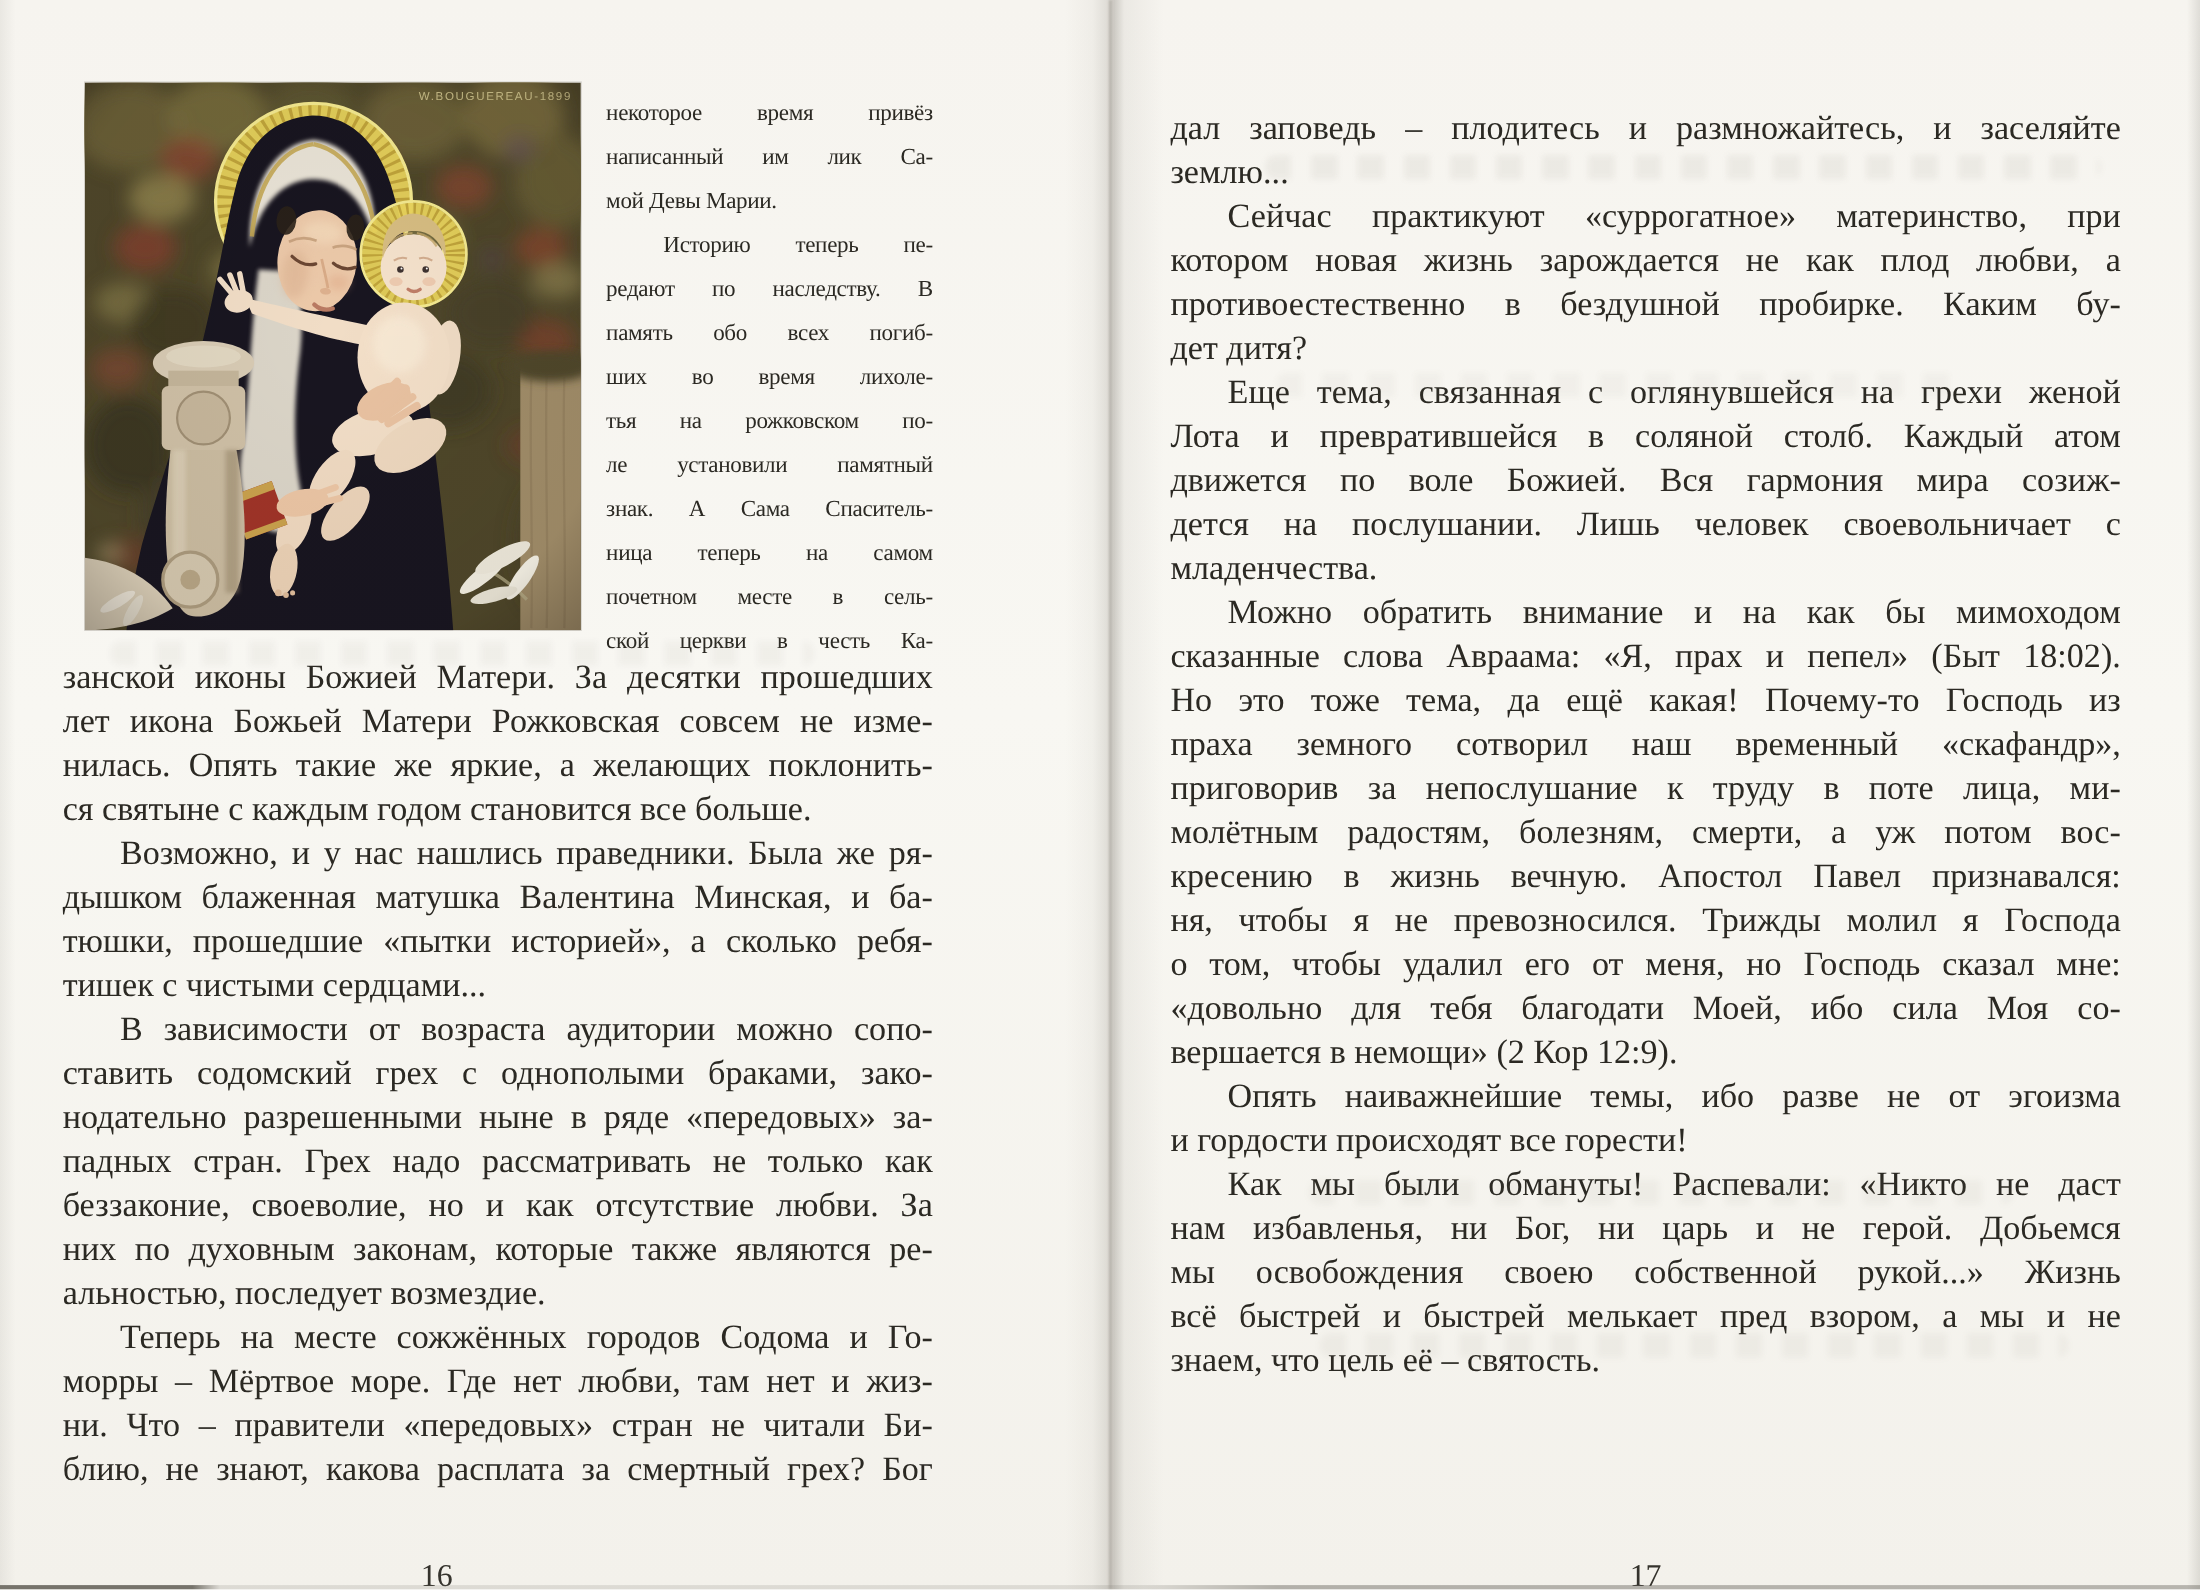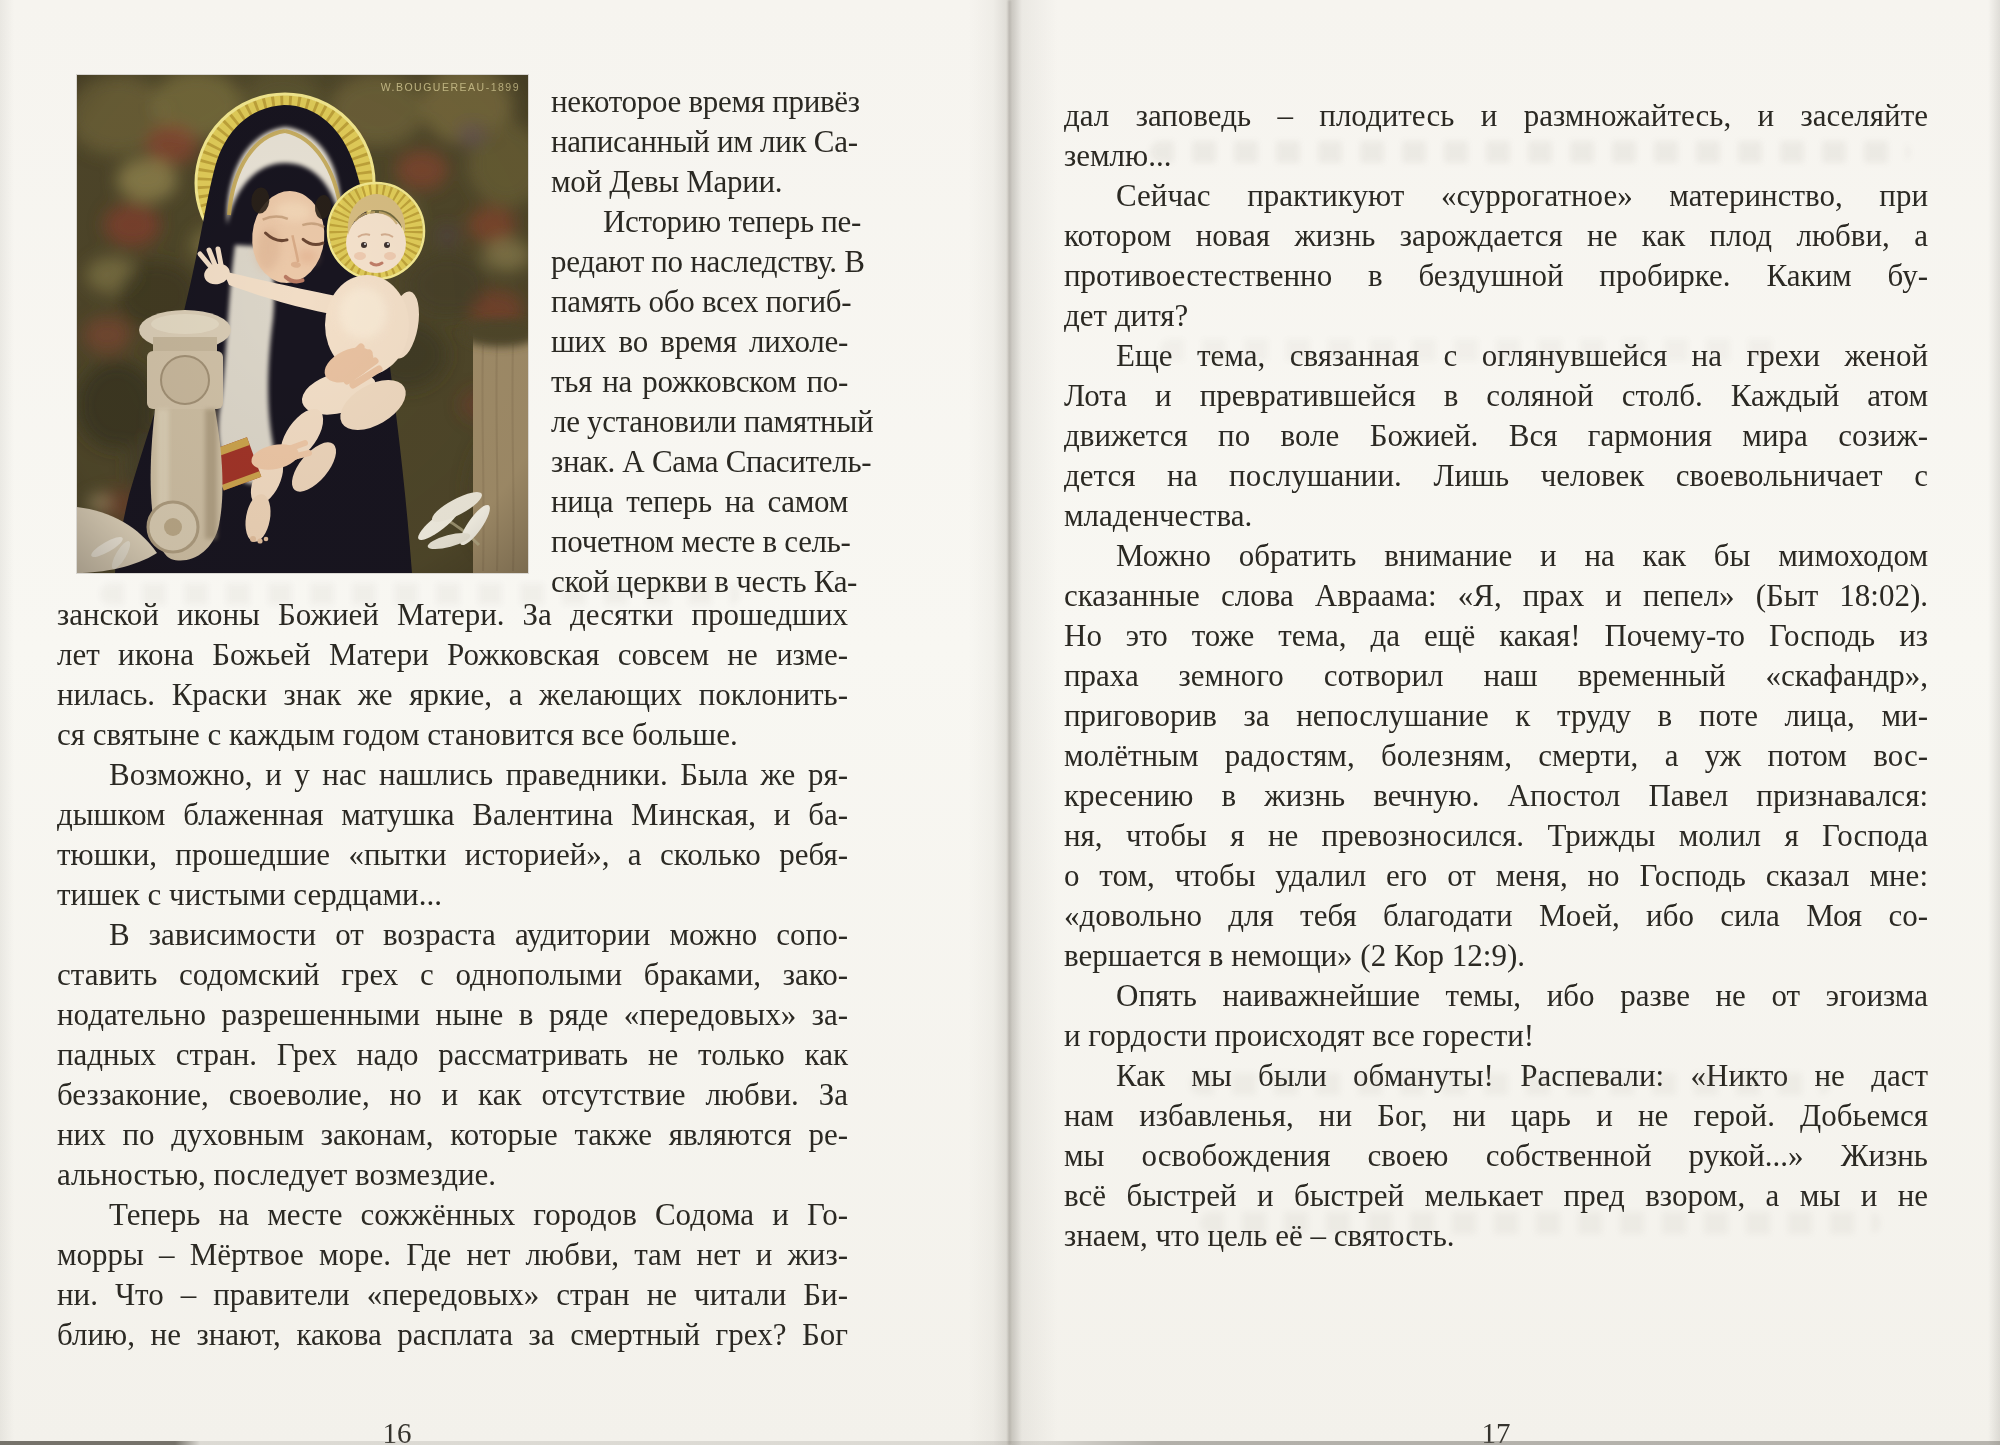--- a/index.html
+++ b/index.html
@@ -12,21 +12,21 @@
   .spread{position:absolute;inset:0;}
   
   .tblock{position:absolute;}
   .line{
     height:40px;line-height:40px;font-size:31px;
     text-align:justify;text-align-last:justify;
     white-space:nowrap;overflow:visible;
   }
   .line.end{text-align-last:left;}
   .line.indent{text-indent:52px;}
-  #narrowCol .line{font-size:31px;letter-spacing:-0.3px;}
+  #narrowCol .line{font-size:21px;letter-spacing:-0.3px;}
   .pagenum{
     position:absolute;top:1380px;height:34px;line-height:34px;
     font-size:29px;text-align:center;color:#35332d;margin-top:36px;
   }
   
   .painting{
     position:absolute;left:77px;top:75px;width:451px;height:498px;
     outline:1px solid rgba(40,35,25,.15);
   }
   
@@ -251,21 +251,21 @@
         <div class="line">ле установили памятный</div>
         <div class="line">знак. А Сама Спаситель-</div>
         <div class="line">ница теперь на самом</div>
         <div class="line">почетном месте в сель-</div>
         <div class="line">ской церкви в честь Ка-</div>
       </div>
 
     <div id="wideBlock" class="tblock" style="left:57px;top:595px;width:791px;">
         <div class="line">занской иконы Божией Матери. За десятки прошедших</div>
         <div class="line">лет икона Божьей Матери Рожковская совсем не изме-</div>
-        <div class="line">нилась. Краски знак же яркие, а желающих поклонить-</div>
+        <div class="line">нилась. Опять такие же яркие, а желающих поклонить-</div>
         <div class="line end">ся святыне с каждым годом становится все больше.</div>
         <div class="line indent">Возможно, и у нас нашлись праведники. Была же ря-</div>
         <div class="line">дышком блаженная матушка Валентина Минская, и ба-</div>
         <div class="line">тюшки, прошедшие «пытки историей», а сколько ребя-</div>
         <div class="line end">тишек с чистыми сердцами...</div>
         <div class="line indent">В зависимости от возраста аудитории можно сопо-</div>
         <div class="line">ставить содомский грех с однополыми браками, зако-</div>
         <div class="line">нодательно разрешенными ныне в ряде «передовых» за-</div>
         <div class="line">падных стран. Грех надо рассматривать не только как</div>
         <div class="line">беззаконие, своеволие, но и как отсутствие любви. За</div>

